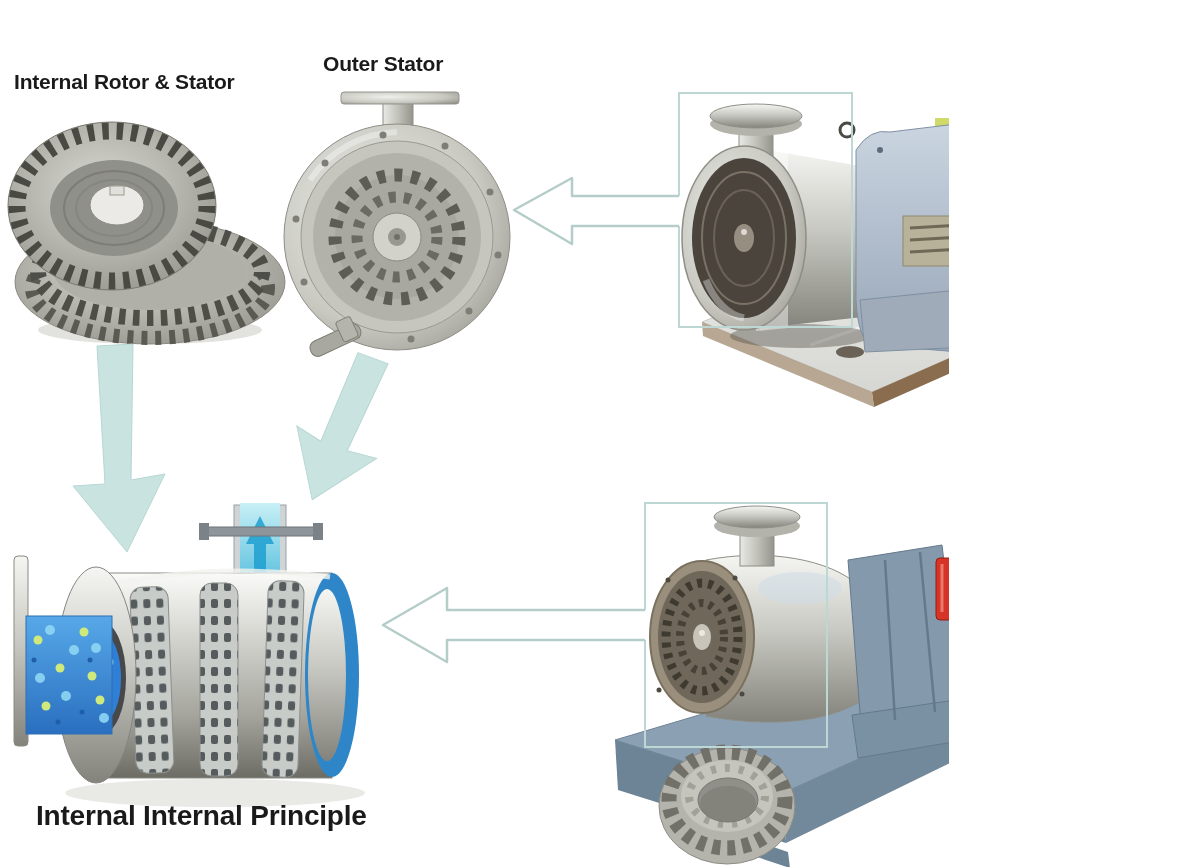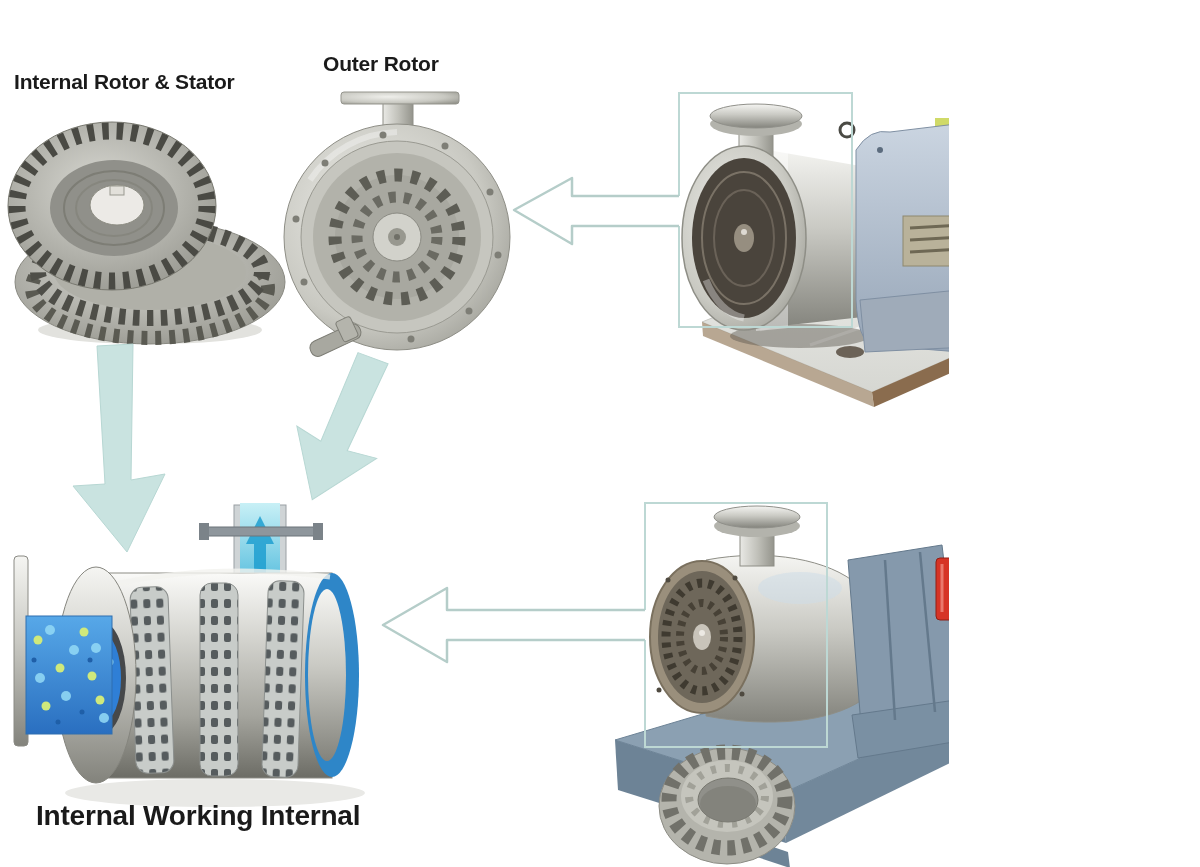--- a/index.html
+++ b/index.html
@@ -304,16 +304,16 @@
 </g>
 <g fill="none" stroke="#bdd8d4" stroke-width="2">
   <path d="M645,610 L645,503 L827,503 L827,747 L645,747 L645,640"></path>
 </g>
 <g>
   <path d="M645,610 L447,610 L447,588 L383,625 L447,662 L447,640 L645,640" fill="#ffffff" stroke="#b5cdc9" stroke-width="2.5" stroke-linejoin="round"></path>
 </g>
 </svg>
 
 <div class="label label-rotor">Internal Rotor &amp; Stator</div>
-<div class="label label-casing">Outer Rotor</div>
-<div class="label label-principle">Internal Working Internal</div>
+<div class="label label-casing">Outer Stator</div>
+<div class="label label-principle">Internal Internal Principle</div>
 
 </div>
 
 </body></html>

